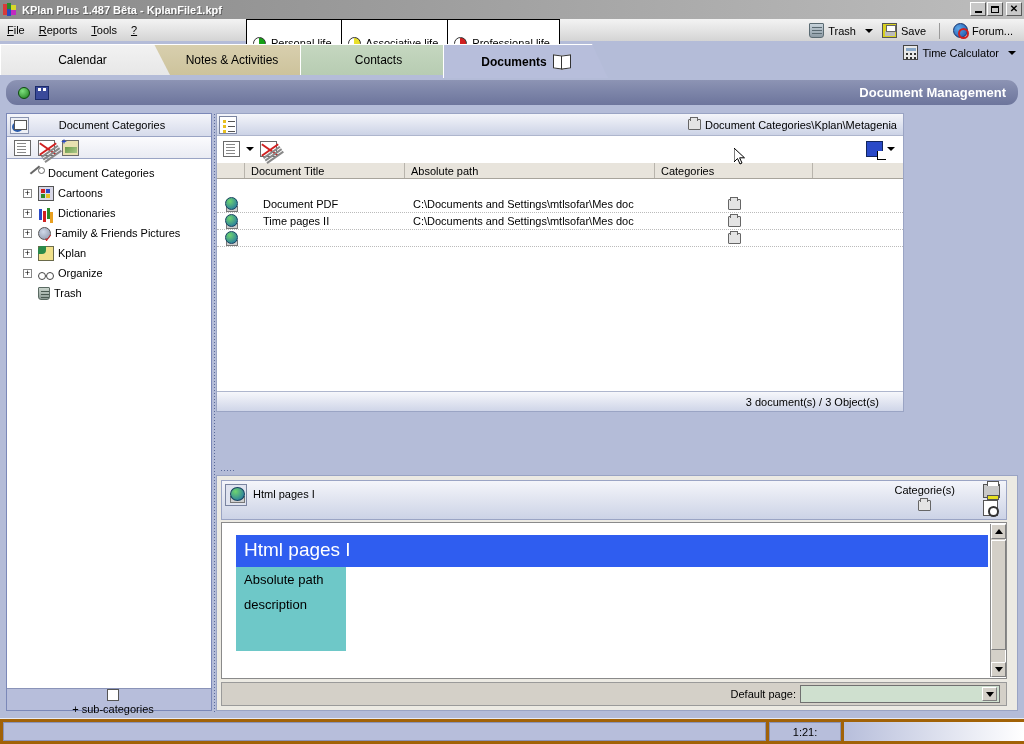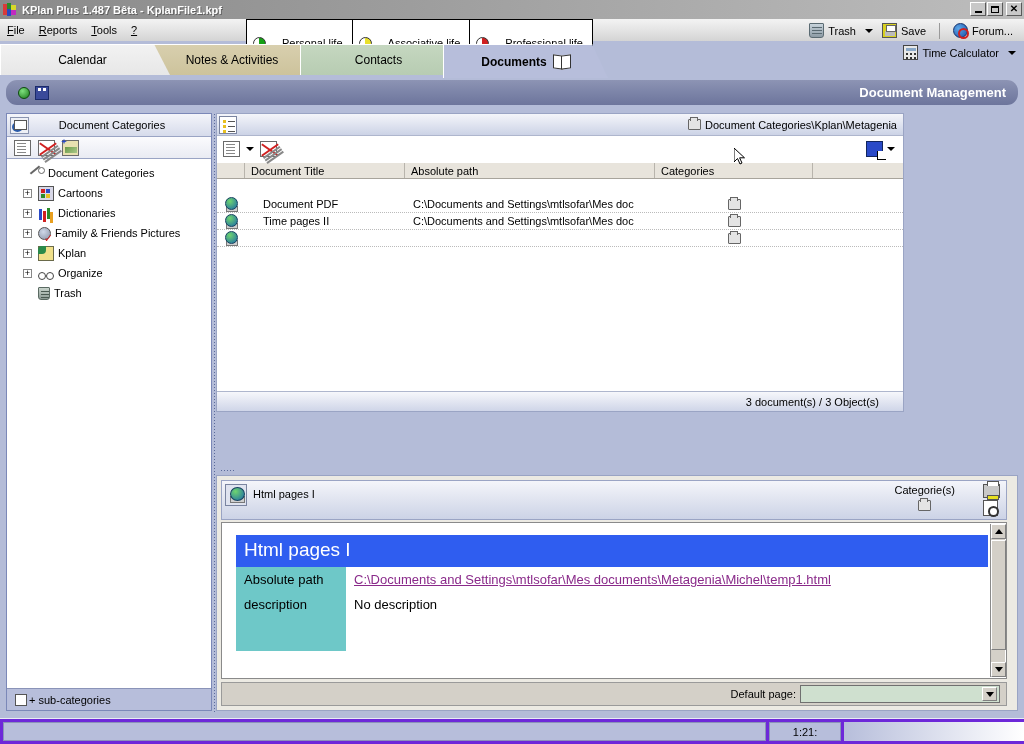--- a/index.html
+++ b/index.html
@@ -56,21 +56,21 @@
   }
   .menu-item {
     padding: 2px 7px; font-size: 11px; color: #000;
     cursor: default;
   }
   .menu-item u { text-decoration: underline; }
 
   .lifetabs { position: absolute; left: 246px; top: 19px; display: flex; }
   .lifetab {
     height: 35px; background: #ffffff; border: 1px solid #000; border-bottom: none;
-    display: flex; align-items: center; padding: 12px 9px 0 6px; gap: 16px;
+    display: flex; align-items: center; padding: 12px 9px 0 6px; gap: 5px;
     font-size: 11px; color: #000; margin-right: -1px;
   }
   .pie {
     width: 13px; height: 13px; border-radius: 50%; border: 1px solid #333;
     position: relative; flex: none; overflow: hidden; background: #fff;
   }
   .pie.green { background: conic-gradient(#15a015 0 60%, #ffffff 0 100%); }
   .pie.yellow { background: conic-gradient(#e8e02a 0 50%, #ffffff 0 100%); }
   .pie.red { background: conic-gradient(#d02020 0 55%, #ffffff 0 100%); }
 
@@ -181,21 +181,21 @@
   .nico-kplan:after{content:"";position:absolute;left:-1px;top:-1px;width:8px;height:8px;background:#2a8a4a;border-radius:50% 0 50% 0;}
   .nico-org { background:transparent; }
   .nico-org:after{content:"";position:absolute;left:0;bottom:1px;width:6px;height:6px;border:1px solid #444;border-radius:50%;box-shadow:8px 0 0 -1px transparent;}
   .nico-org:before{content:"";position:absolute;right:0;bottom:1px;width:6px;height:6px;border:1px solid #444;border-radius:50%;}
   .nico-trash { background: linear-gradient(#c8d4cc,#8c9a94); border:1px solid #5a6a62; border-radius:1px 1px 3px 3px; width:12px;height:13px; }
   .nico-trash:after{content:"";position:absolute;left:2px;top:3px;width:8px;height:1px;background:#4a5a52;box-shadow:0 3px 0 #4a5a52,0 6px 0 #4a5a52;}
 
   .lp-bottom {
     position: absolute; left: 0; bottom: 0; width: 100%; height: 22px;
     background: #b7bedb; border-top: 1px solid #8a93b8;
-    display: flex; align-items: center; gap: 2px; padding-left: 8px;
+    display: flex; align-items: center; gap: 2px; padding-left: 8px; flex-direction: column;
   }
   .cbx { width: 12px; height: 12px; background: #fff; border: 1px solid #555; flex: none; }
 
   
   .rightarea { position: absolute; left: 216px; top: 113px; width: 802px; height: 598px; }
 
   
   .listpane {
     position: absolute; left: 0; top: 0; width: 688px; height: 299px;
     background: #fff; border: 1px solid #9aa4c4;
@@ -335,21 +335,21 @@
   
   .vsplit {
     position: absolute; left: 212px; top: 113px; width: 6px; height: 598px;
   }
   .vsplit .dots { position:absolute; left:1px; top:50%; width:4px; height:16px; }
   .dotcol { background-image: radial-gradient(#5a6a9a 40%, transparent 42%); background-size: 3px 3px; }
 
   
   .statusbar {
     position: absolute; left: 0; bottom: 0; width: 1024px; height: 26px;
-    background: #6d28d9; border-top: 1px solid #e8ebf5;
+    background: #a16207; border-top: 1px solid #e8ebf5;
     display: flex; align-items: stretch;
   }
   .sb-cell { border: 1px solid #8a93b8; margin: 3px 0 3px 3px; background: #b7bedb; }
   .sb-main { flex: 1; }
   .sb-time { width: 72px; display:flex; align-items:center; justify-content:center; font-size: 11px; }
   .sb-grip { width: 180px; background: linear-gradient(to right,#b7bedb,#ffffff); border:none; margin-right: 0; }
 
   .cursor-arrow { position: absolute; left: 734px; top: 148px; width: 12px; height: 18px; z-index: 50; }
 </style>
 </head>
@@ -598,26 +598,20 @@
 
       <div class="dp-body">
         <div class="doc-card">
           <div class="doc-title">Html pages I</div>
           <div class="doc-grid">
             <div class="doc-labels">
               <div class="doc-lbl">Absolute path</div>
               <div class="doc-lbl">description</div>
               <div class="doc-labels-pad"></div>
             </div>
-            <div class="doc-vals">
-              <div class="doc-val">
-                <a class="doc-link" href="#">C:\Documents and Settings\mtlsofar\Mes documents\Metagenia\Michel\temp1.html</a>
-              </div>
-              <div class="doc-val">No description</div>
-            </div>
           </div>
         </div>
 
         <div class="vscroll">
           <div class="vs-btn">
               <span class="tri-up"></span>
             </div>
           <div class="vs-thumb"></div>
           <div class="vs-btn bottom">
               <span class="tri-dn"></span>

